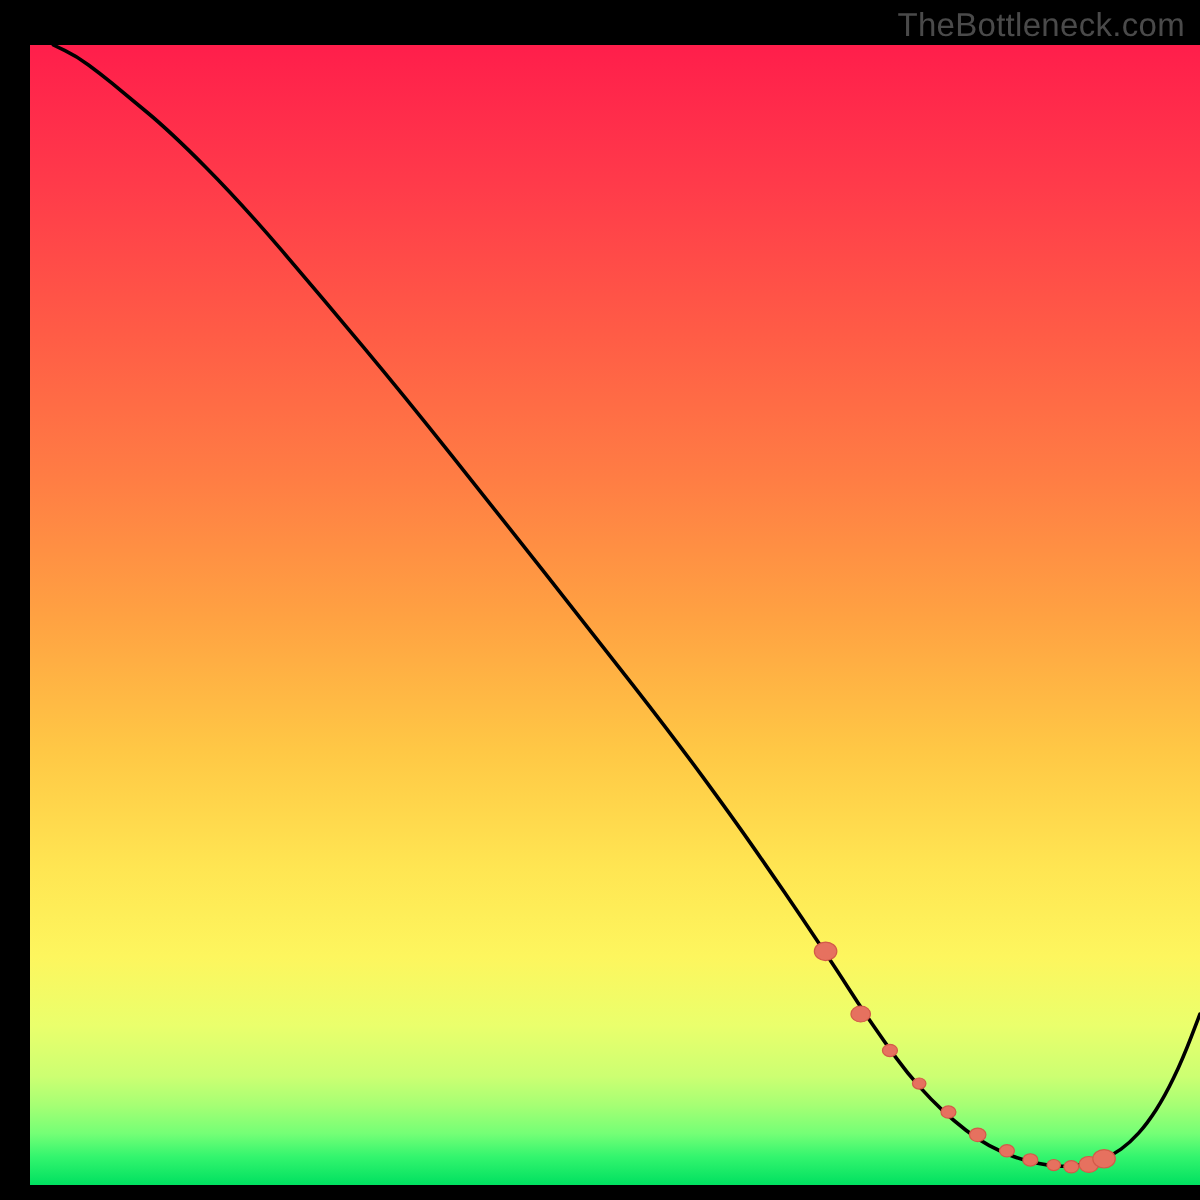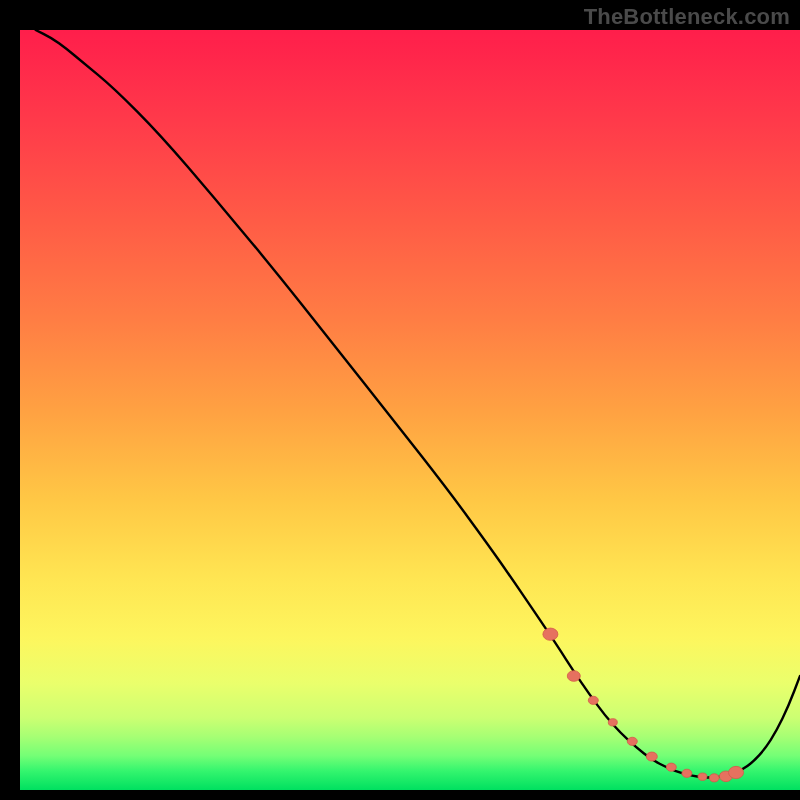--- a/index.html
+++ b/index.html
@@ -23,21 +23,21 @@
     width: 800px;
     height: 800px;
     display: block;
   }
   .watermark {
     position: absolute;
     top: 4px;
     right: 10px;
     color: #4a4a4a;
     font-size: 22px;
-    font-weight: 700;
+    font-weight: 400;
     letter-spacing: 0.2px;
     user-select: none;
     text-align: center;
   }
 </style>
 </head>
 <body>
 
 <div class="stage">
 

